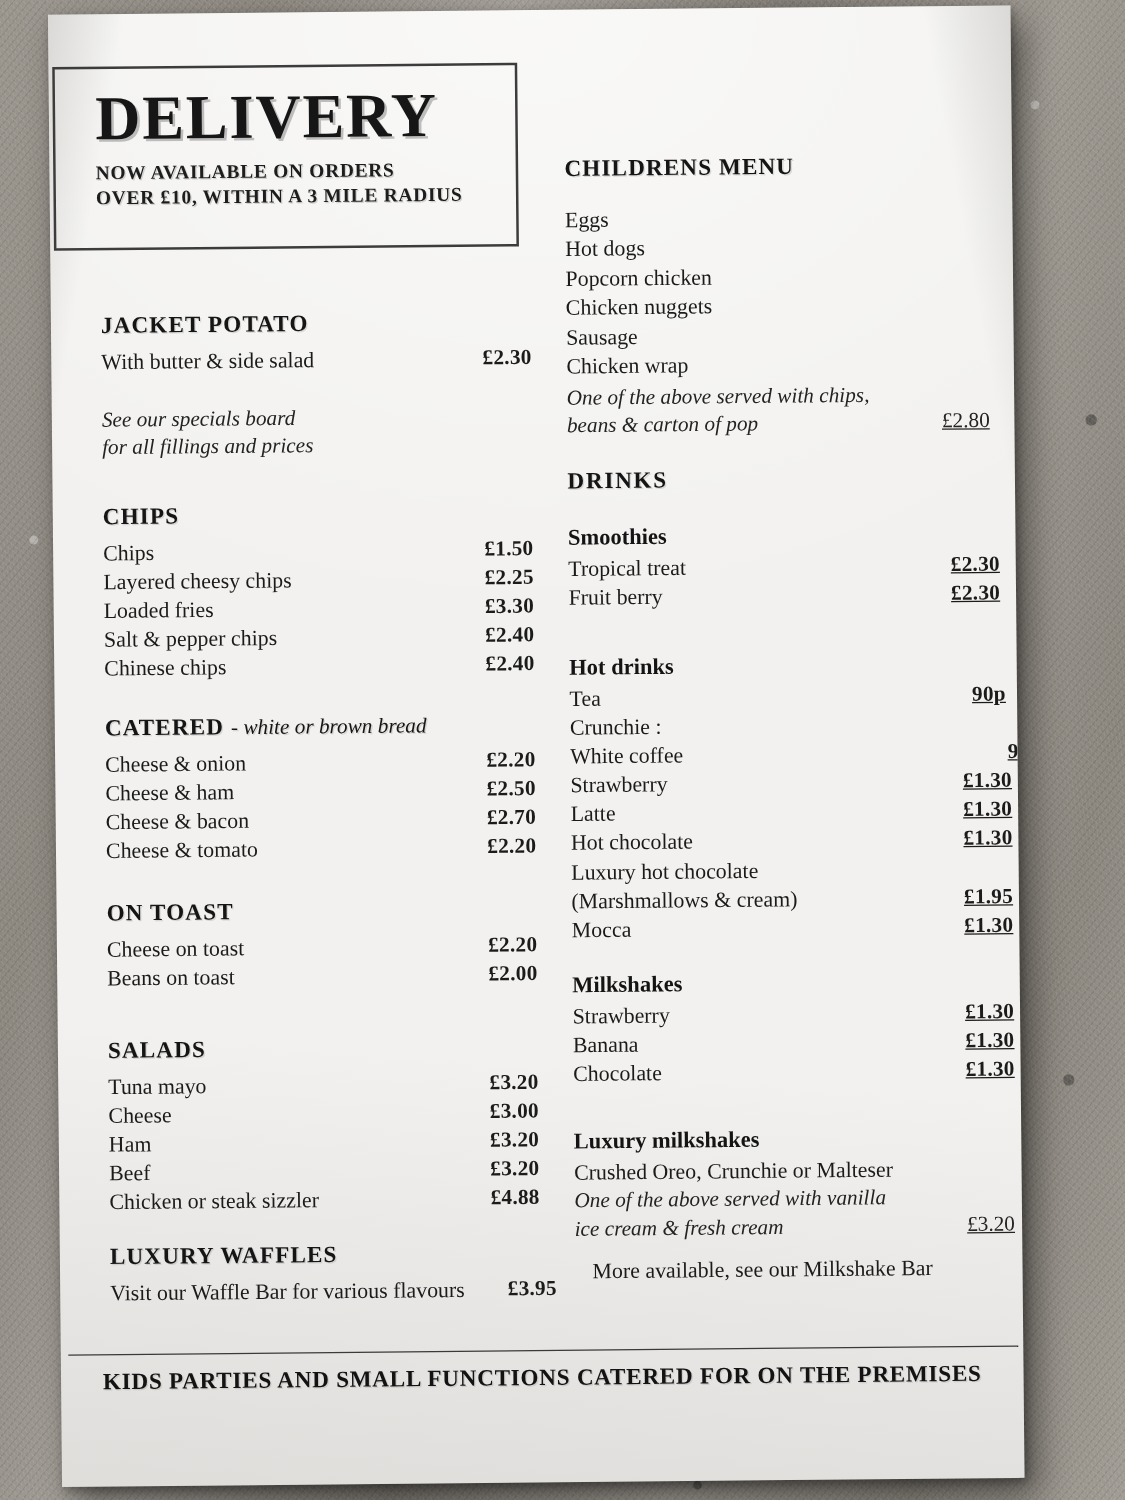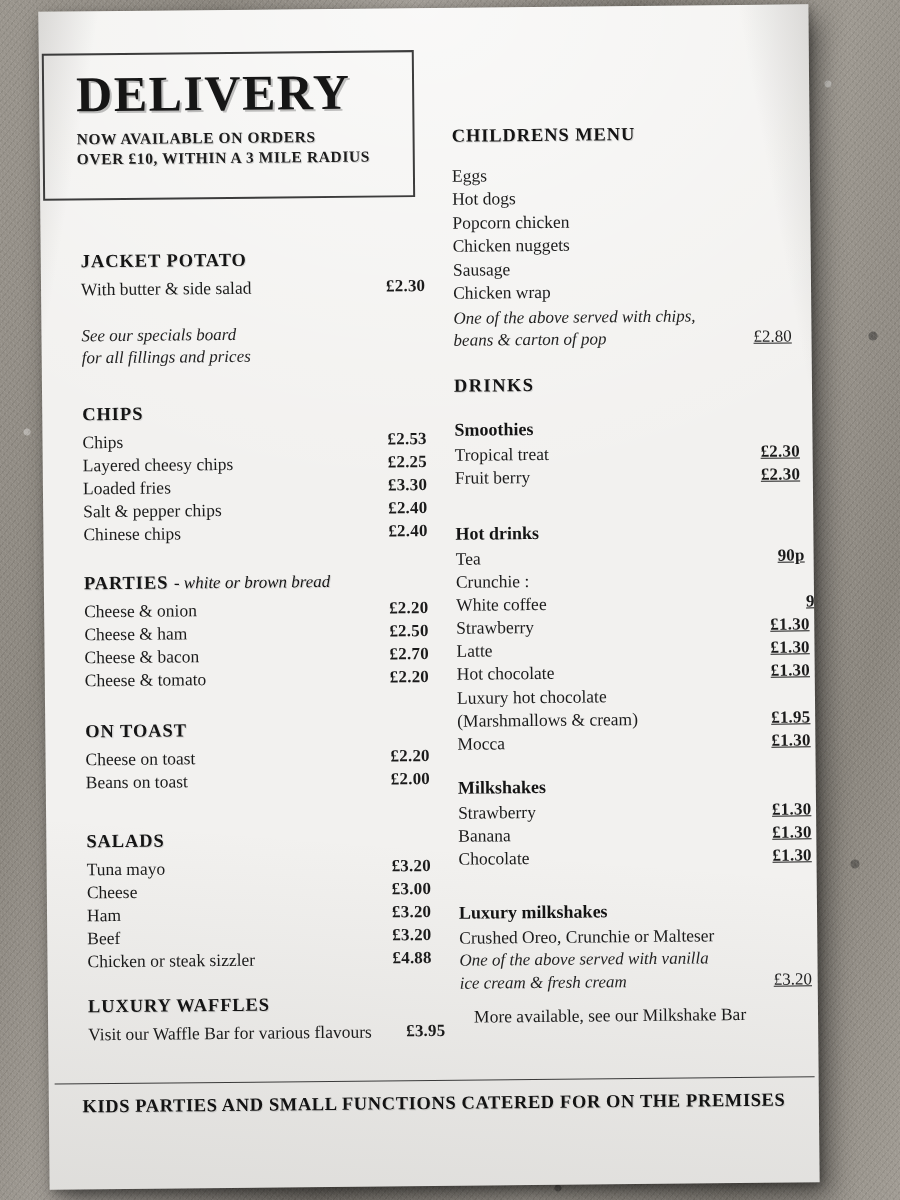--- a/index.html
+++ b/index.html
@@ -233,21 +233,21 @@
           <div class="note" style="margin-top:24px;">
             <div>See our specials board</div>
             <div>for all fillings and prices</div>
           </div>
         </div>
 
         <div class="section" style="position:absolute; top:393px; left:0; width:360px;">
           <div class="sec-head">CHIPS</div>
           <div class="row">
             <span class="name">Chips</span>
-            <span class="price">£2.53</span>
+            <span class="price">£1.50</span>
           </div>
           <div class="row">
             <span class="name">Layered cheesy chips</span>
             <span class="price">£2.25</span>
           </div>
           <div class="row">
             <span class="name">Loaded fries</span>
             <span class="price">£3.30</span>
           </div>
           <div class="row">
@@ -255,21 +255,21 @@
             <span class="price">£2.40</span>
           </div>
           <div class="row">
             <span class="name">Chinese chips</span>
             <span class="price">£2.40</span>
           </div>
         </div>
 
         <div class="section" style="position:absolute; top:562px; left:0; width:360px;">
           <div class="sec-head">
-            <span>PARTIES</span>
+            <span>CATERED</span>
             <span class="suffix">- white or brown bread</span>
           </div>
           <div class="row">
             <span class="name">Cheese &amp; onion</span>
             <span class="price">£2.20</span>
           </div>
           <div class="row">
             <span class="name">Cheese &amp; ham</span>
             <span class="price">£2.50</span>
           </div>

